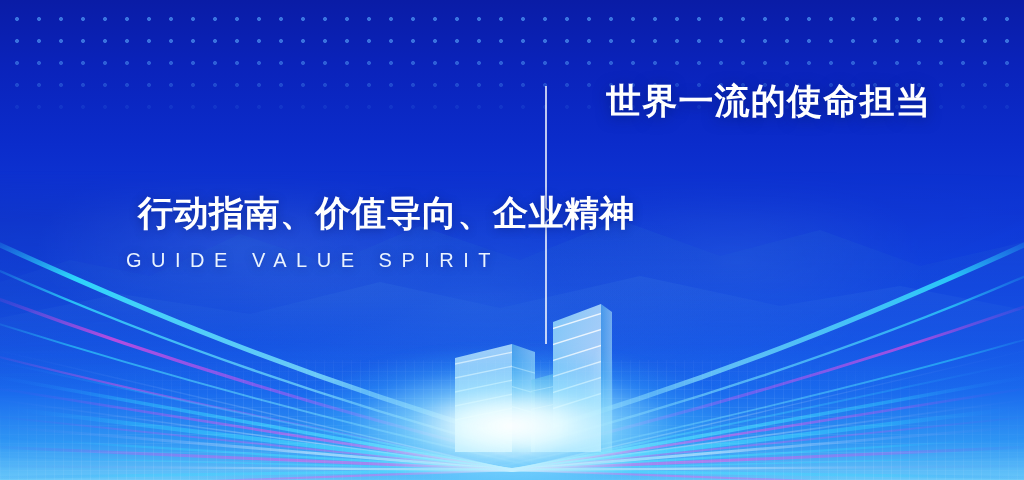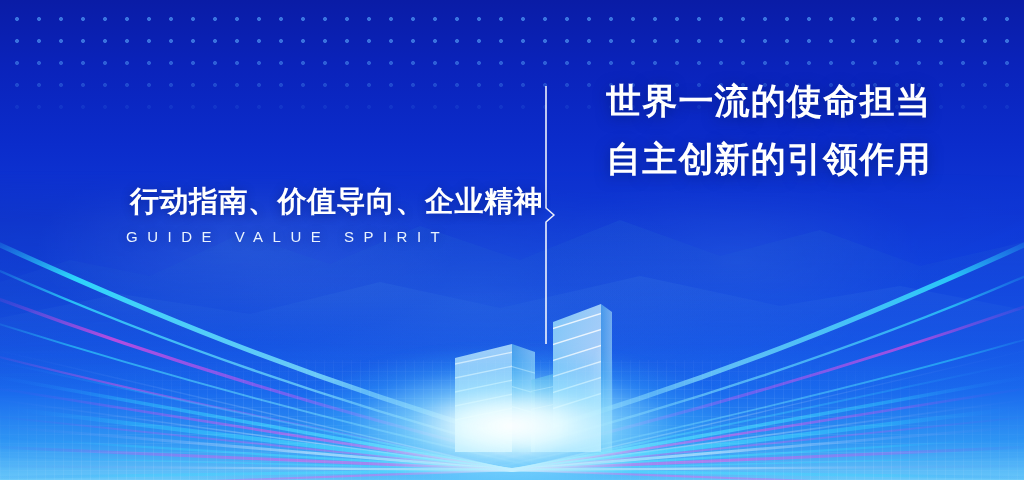--- a/index.html
+++ b/index.html
@@ -67,26 +67,26 @@
   }
 
   
   .divider{
     position:absolute;left:543px;top:86px;width:14px;height:258px;pointer-events:none;
   }
 
   
   .left-block{position:absolute;left:122px;top:176px;width:400px;}
   .cn-title{
-    margin:8px;color:#ffffff;font-size:29px;font-weight:bold;
+    margin:16px;color:#ffffff;font-size:35px;font-weight:bold;
     letter-spacing:.5px;line-height:1.18;white-space:nowrap;
     text-shadow:0 1px 10px rgba(0,20,90,.45);
   }
   .en-sub{
-    margin:10px 0 0 4px;color:#eaf3ff;font-size:15px;font-weight:300;
+    margin:10px 0 0 4px;color:#eaf3ff;font-size:20px;font-weight:300;
     letter-spacing:9.5px;white-space:nowrap;
     text-shadow:0 1px 8px rgba(0,20,90,.35);
   }
 
   
   .right-block{position:absolute;left:606px;top:72px;width:400px;}
   .slogan{
     margin:0;color:#ffffff;font-size:35px;font-weight:bold;
     letter-spacing:1.2px;line-height:58px;white-space:nowrap;
     text-shadow:0 2px 14px rgba(0,25,95,.55);
@@ -306,16 +306,15 @@
     <path d="M3,0 L3,122 L11,129 L3,136 L3,258" fill="none" stroke="#ffffff" stroke-width="1.6" stroke-linecap="round" stroke-linejoin="round" opacity=".92"></path>
   </svg>
 
   <div class="left-block">
     <h2 class="cn-title">行动指南、价值导向、企业精神</h2>
     <div class="en-sub">GUIDE VALUE SPIRIT</div>
   </div>
 
   <div class="right-block">
     <p class="slogan">世界一流的使命担当</p>
-    <p class="slogan">自主创新的引领作用</p>
   </div>
 
 </div>
 
 </body></html>

